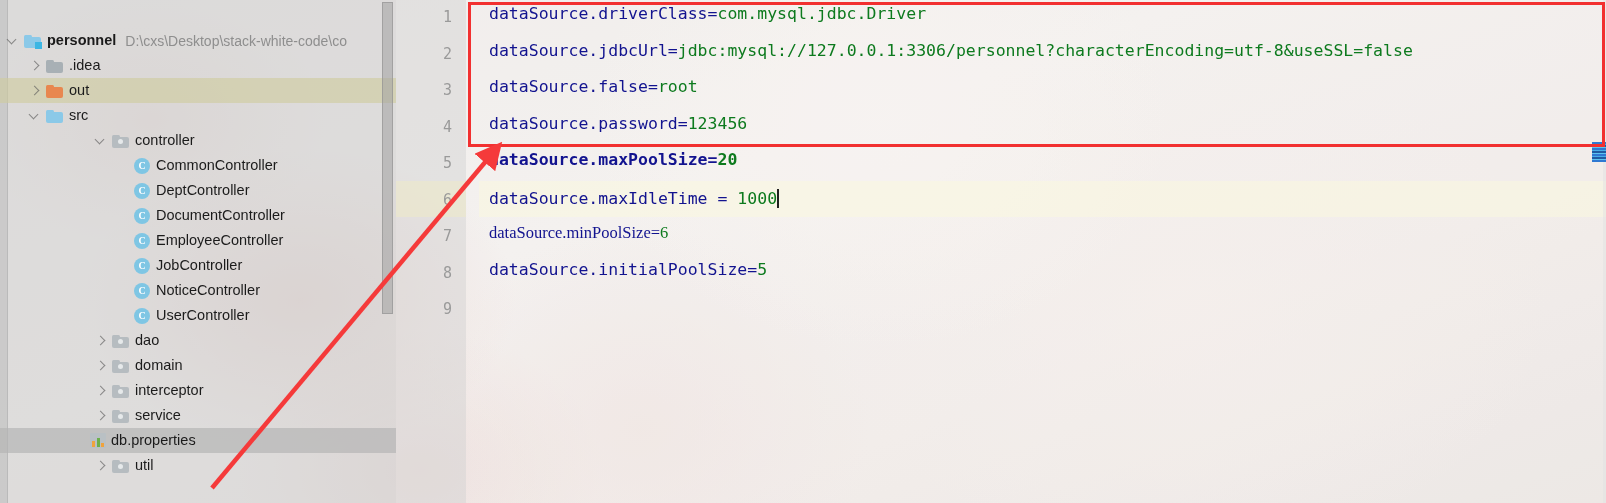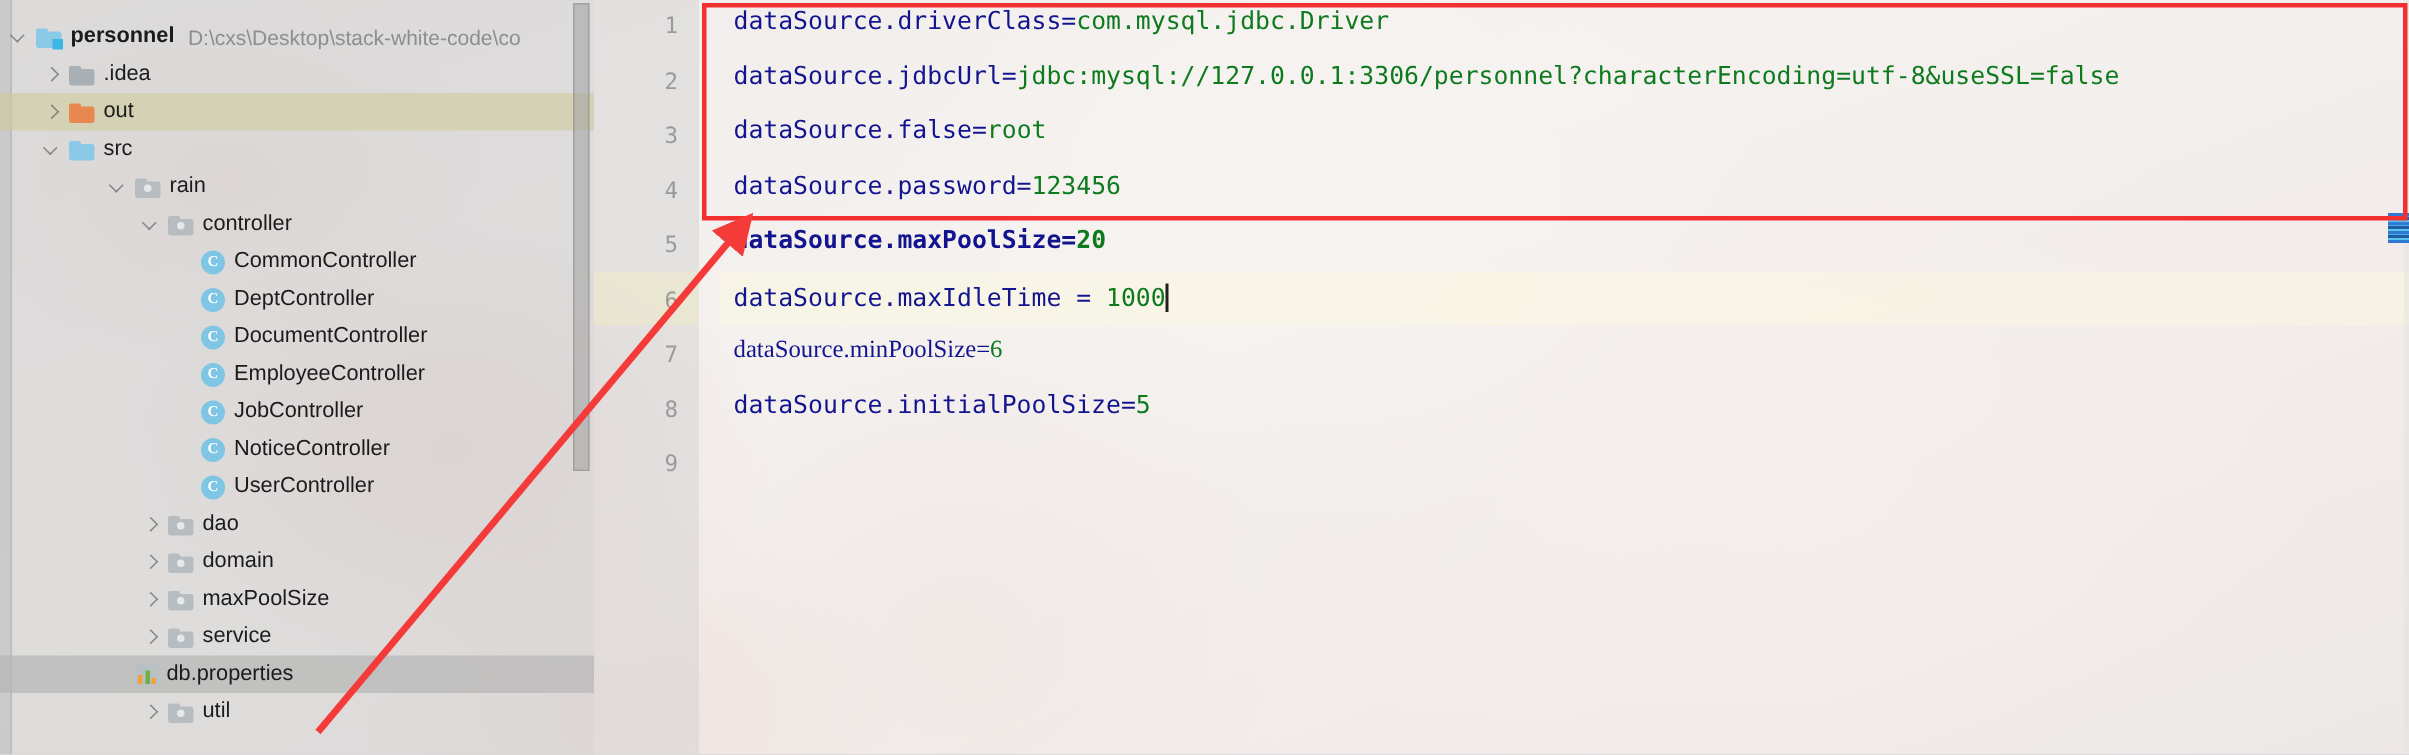--- a/index.html
+++ b/index.html
@@ -37,21 +37,21 @@
     width: 396px; height: 503px;
     z-index: 2;
     background: rgba(210,210,210,0.62);
     overflow: hidden;
   }
   .tree-edge {
     position: absolute; left: 0; top: 0; width: 8px; height: 503px;
     background: rgba(196,196,196,.75);
     border-right: 1px solid rgba(170,170,170,.5);
   }
-  .tree-list { position: relative; z-index: 2; padding-top: 12px; }
+  .tree-list { position: relative; z-index: 2; padding-top: 12px; margin-top: 16px; }
 
   .row {
     position: relative;
     height: 25px;
     display: flex; align-items: center;
     font-size: 14.5px;
     color: #1b1b1b;
     white-space: nowrap;
   }
   .row.hl-olive { background: rgba(206,203,158,.62); }
@@ -278,35 +278,26 @@
         <div class="row">
           <span style="width:28px;flex:0 0 28px"></span>
           <span class="arrow down"></span>
           <span class="ficon blue">
             <span class="tab"></span>
             <span class="body"></span>
           </span>
           <span class="row-label">src</span>
         </div>
         <div class="row">
-          <span style="width:72px;flex:0 0 72px"></span>
+          <span style="width:94px;flex:0 0 94px"></span>
           <span class="arrow down"></span>
           <span class="ficon pkg">
             <span class="tab"></span>
             <span class="body"></span>
           </span>
-          <span class="row-label">rain</span>
-        </div>
-        <div class="row">
-          <span style="width:94px;flex:0 0 94px"></span>
-          <span class="arrow down"></span>
-          <span class="ficon pkg">
-            <span class="tab"></span>
-            <span class="body"></span>
-          </span>
           <span class="row-label">controller</span>
         </div>
         <div class="row">
           <span style="width:116px;flex:0 0 116px"></span>
           <span class="arrow none"></span>
           <span class="cicon">C</span>
           <span class="row-label">CommonController</span>
         </div>
         <div class="row">
           <span style="width:116px;flex:0 0 116px"></span>
@@ -362,21 +353,21 @@
           </span>
           <span class="row-label">domain</span>
         </div>
         <div class="row">
           <span style="width:94px;flex:0 0 94px"></span>
           <span class="arrow right"></span>
           <span class="ficon pkg">
             <span class="tab"></span>
             <span class="body"></span>
           </span>
-          <span class="row-label">maxPoolSize</span>
+          <span class="row-label">interceptor</span>
         </div>
         <div class="row">
           <span style="width:94px;flex:0 0 94px"></span>
           <span class="arrow right"></span>
           <span class="ficon pkg">
             <span class="tab"></span>
             <span class="body"></span>
           </span>
           <span class="row-label">service</span>
         </div>

